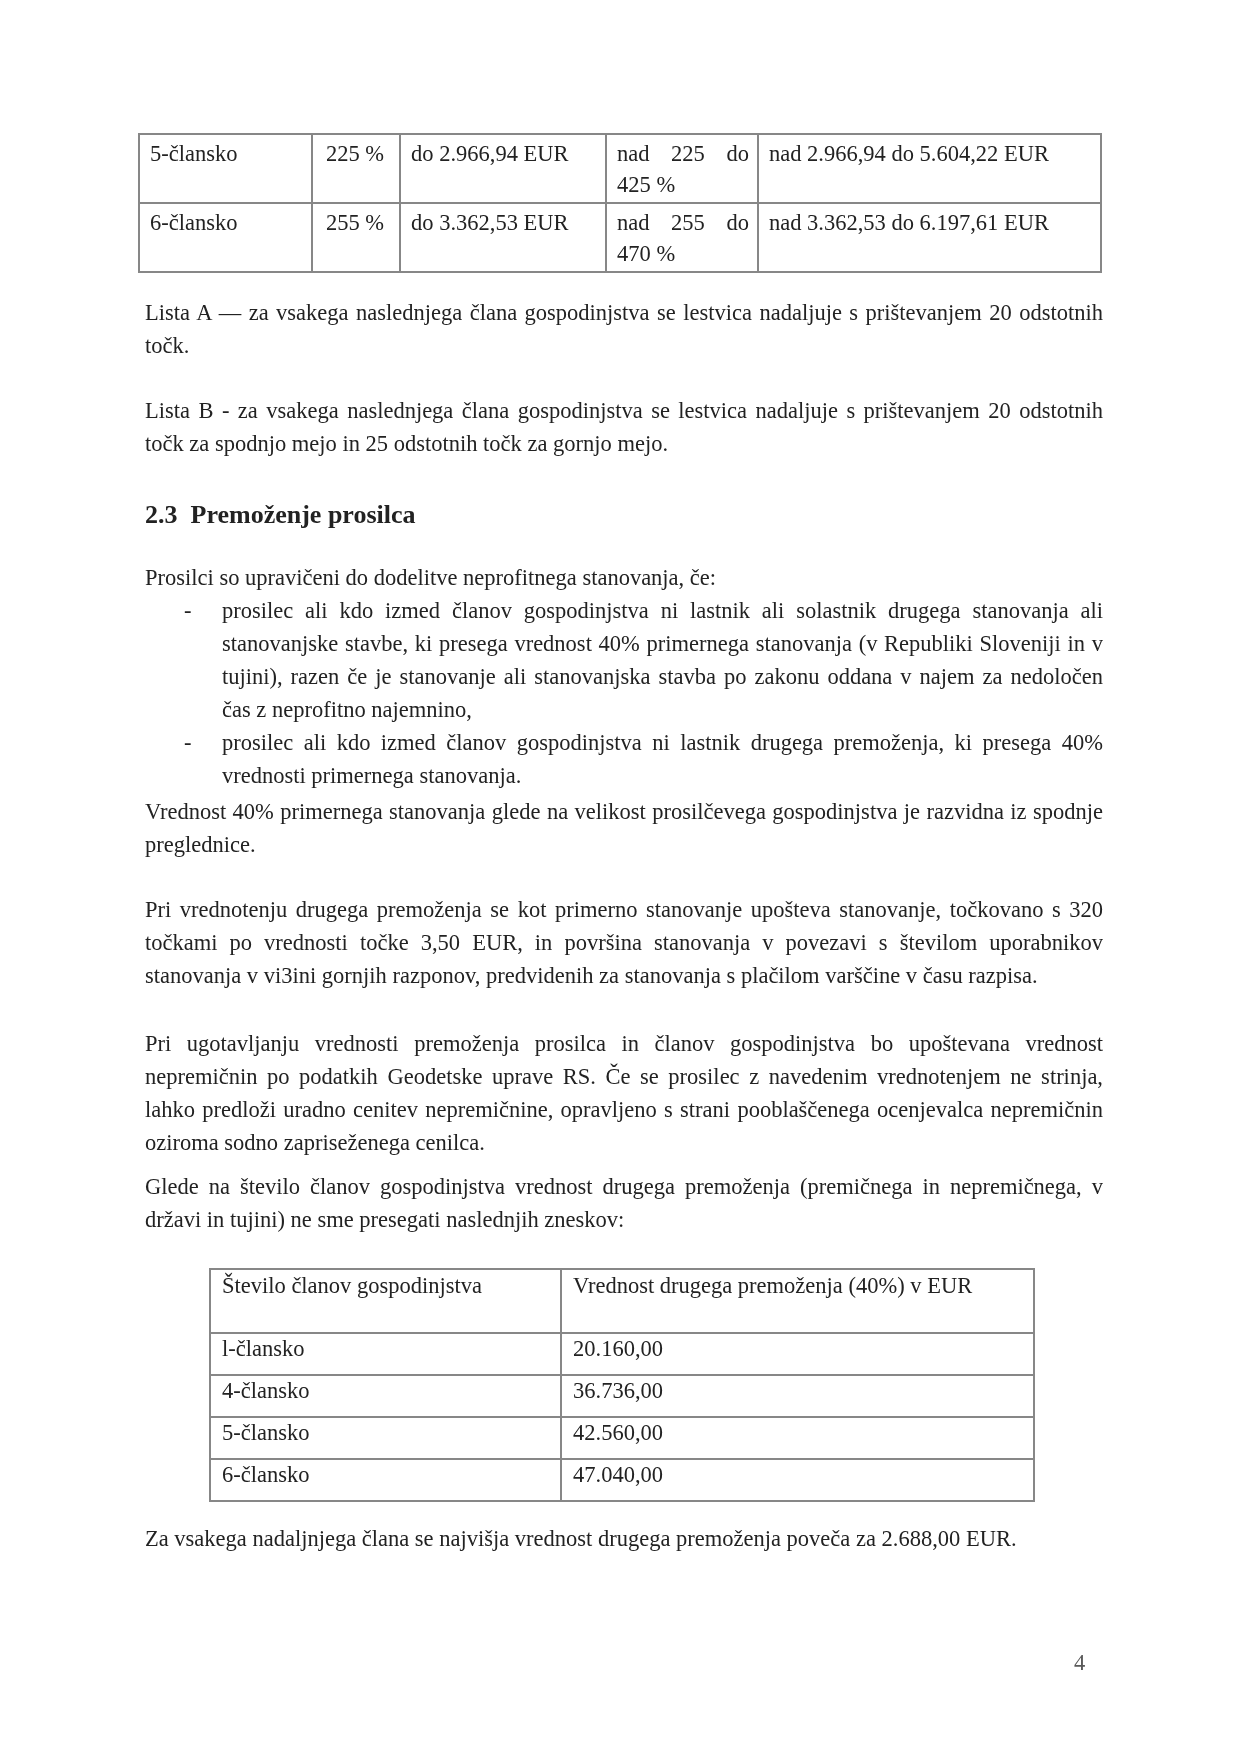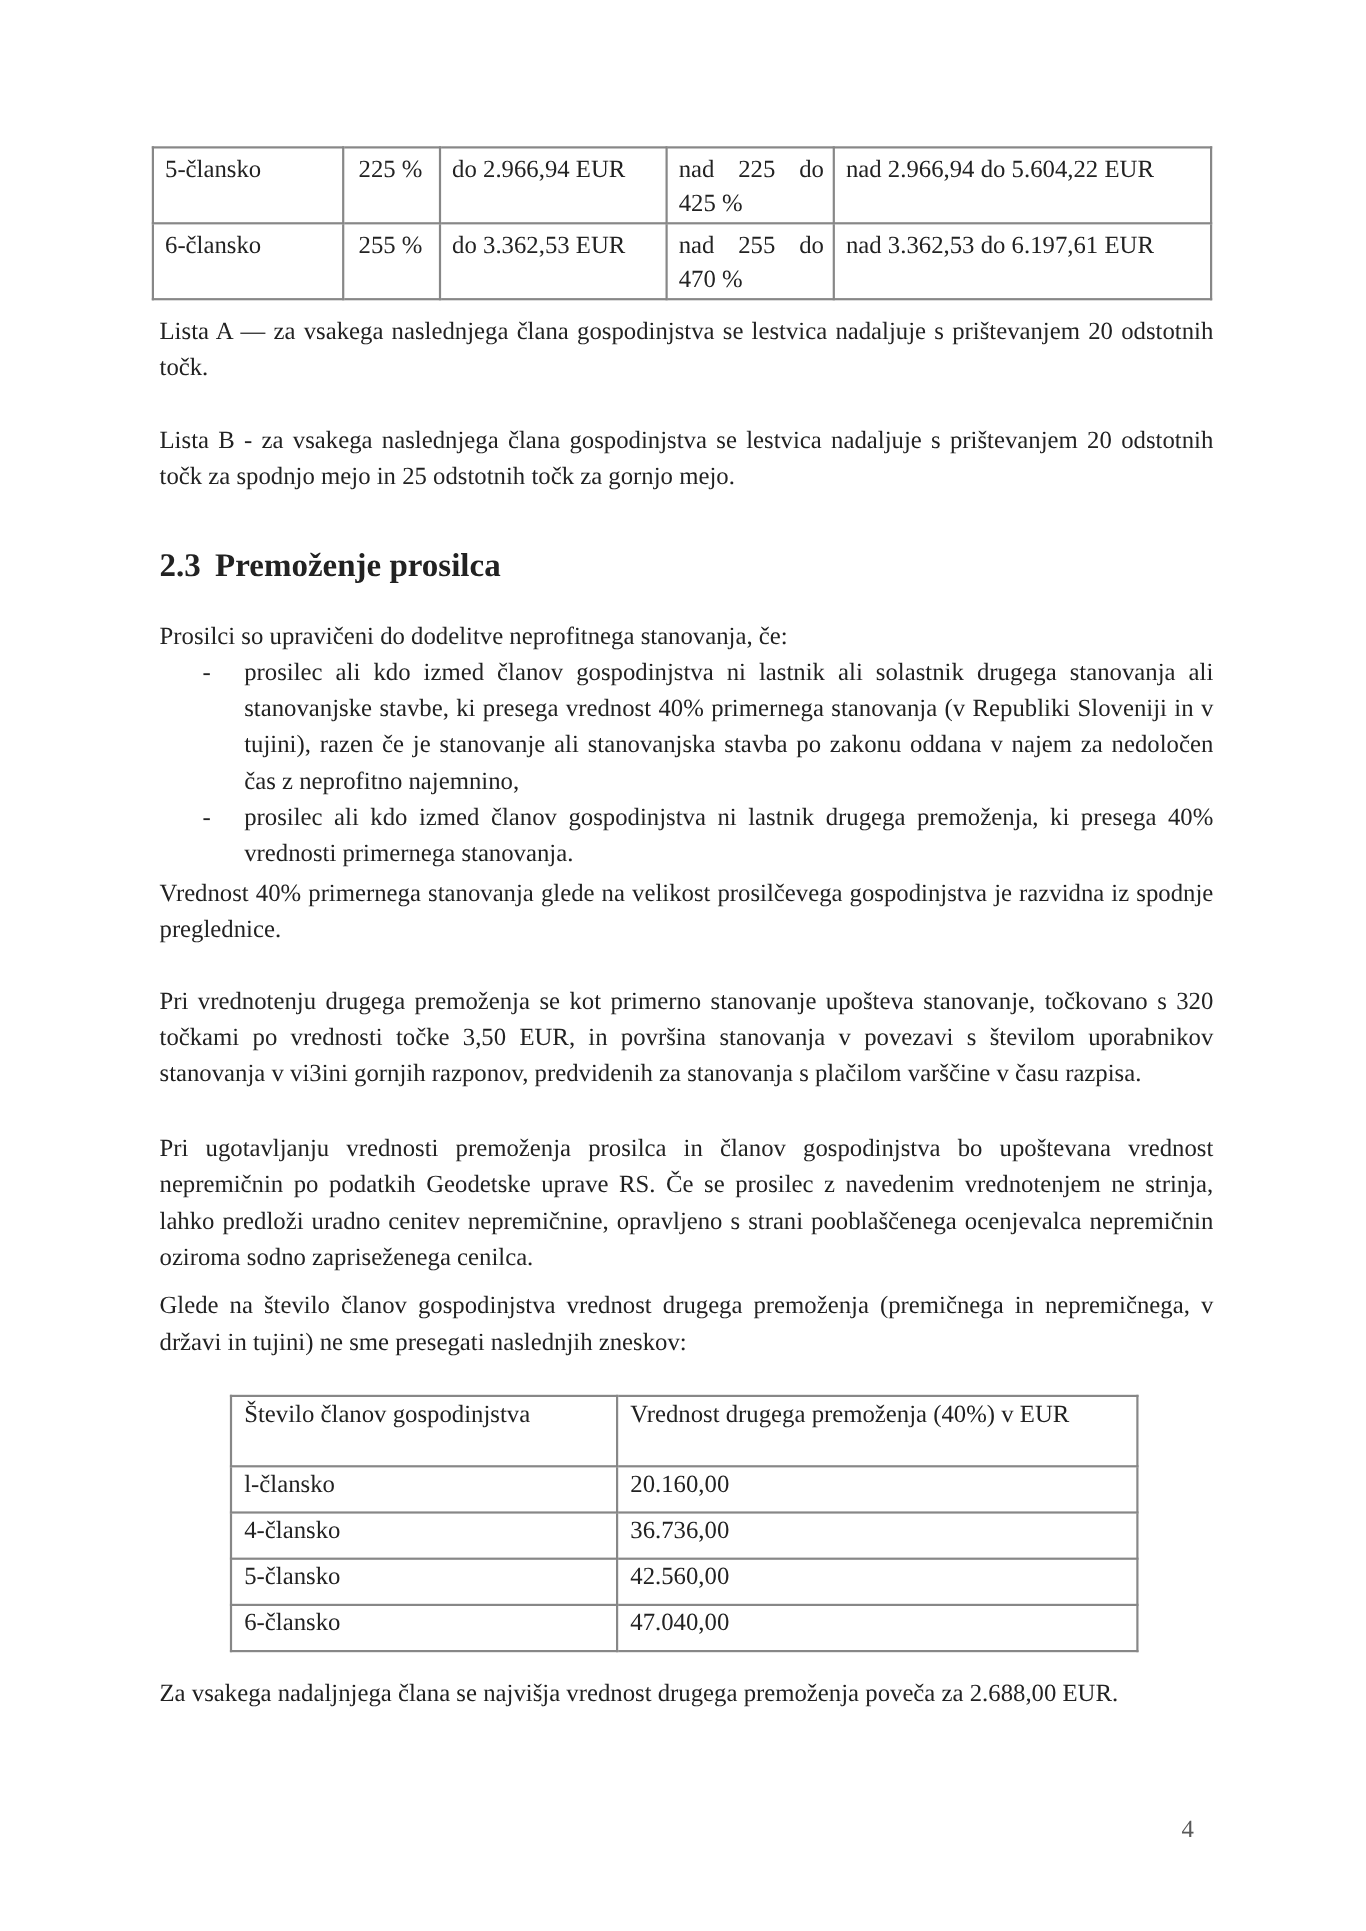--- a/index.html
+++ b/index.html
@@ -24,21 +24,21 @@
     border: 2px solid #878787;
     vertical-align: top;
     padding: 3px 8px 2px 10px;
     line-height: 31px;
   }
   .t1 tr { height: 59px; }
   .t1 .c-pct { text-align: center; padding-left: 4px; padding-right: 6px; border-radius: 15px; }
   .t1 .c-range { text-align: justify; }
 
   
-  .heading { left: 145px; top: 498px; font-weight: bold; font-size: 30px; }
+  .heading { left: 145px; top: 498px; font-weight: bold; font-size: 26px; }
   .heading .num { margin-right: 13px; }
 
   
   .bullets { left: 145px; top: 594px; width: 958px; }
   .bullet { position: relative; padding-left: 77px; text-align: justify; }
   .bullet .m { position: absolute; left: 39px; top: 0; }
 
   
   .t2 { left: 209px; top: 1268px; table-layout: fixed; }
   .t2 td {
@@ -76,22 +76,22 @@
   <tr>
     <td>6-člansko</td>
     <td class="c-pct">255 %</td>
     <td>do 3.362,53 EUR</td>
     <td class="c-range">nad 255 do 470 %</td>
     <td>nad 3.362,53 do 6.197,61 EUR</td>
   </tr>
 </tbody>
   </table>
 
-<div class="abs para just" style="top:284px">Lista A — za vsakega naslednjega člana gospodinjstva se lestvica nadaljuje s prištevanjem 20 odstotnih točk.</div>
-<div class="abs para just" style="top:383px">Lista B - za vsakega naslednjega člana gospodinjstva se lestvica nadaljuje s prištevanjem 20 odstotnih točk za spodnjo mejo in 25 odstotnih točk za gornjo mejo.</div>
+<div class="abs para just" style="top:296px">Lista A — za vsakega naslednjega člana gospodinjstva se lestvica nadaljuje s prištevanjem 20 odstotnih točk.</div>
+<div class="abs para just" style="top:394px">Lista B - za vsakega naslednjega člana gospodinjstva se lestvica nadaljuje s prištevanjem 20 odstotnih točk za spodnjo mejo in 25 odstotnih točk za gornjo mejo.</div>
 
 <div class="abs heading">
   <span class="num">2.3</span><span>Premoženje prosilca</span>
 </div>
 
 <div class="abs para" style="top:561px">Prosilci so upravičeni do dodelitve neprofitnega stanovanja, če:</div>
 
 <div class="abs bullets">
   <div class="bullet">
     <span class="m">-</span>

